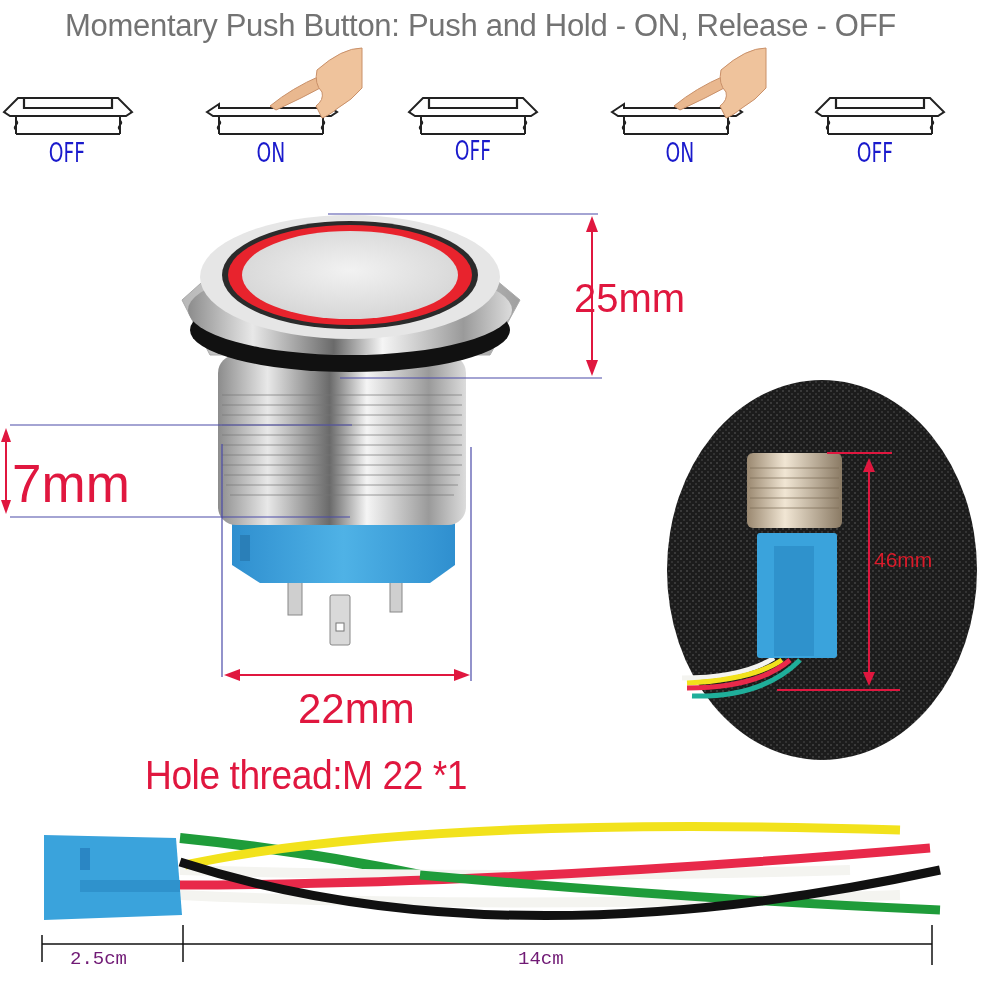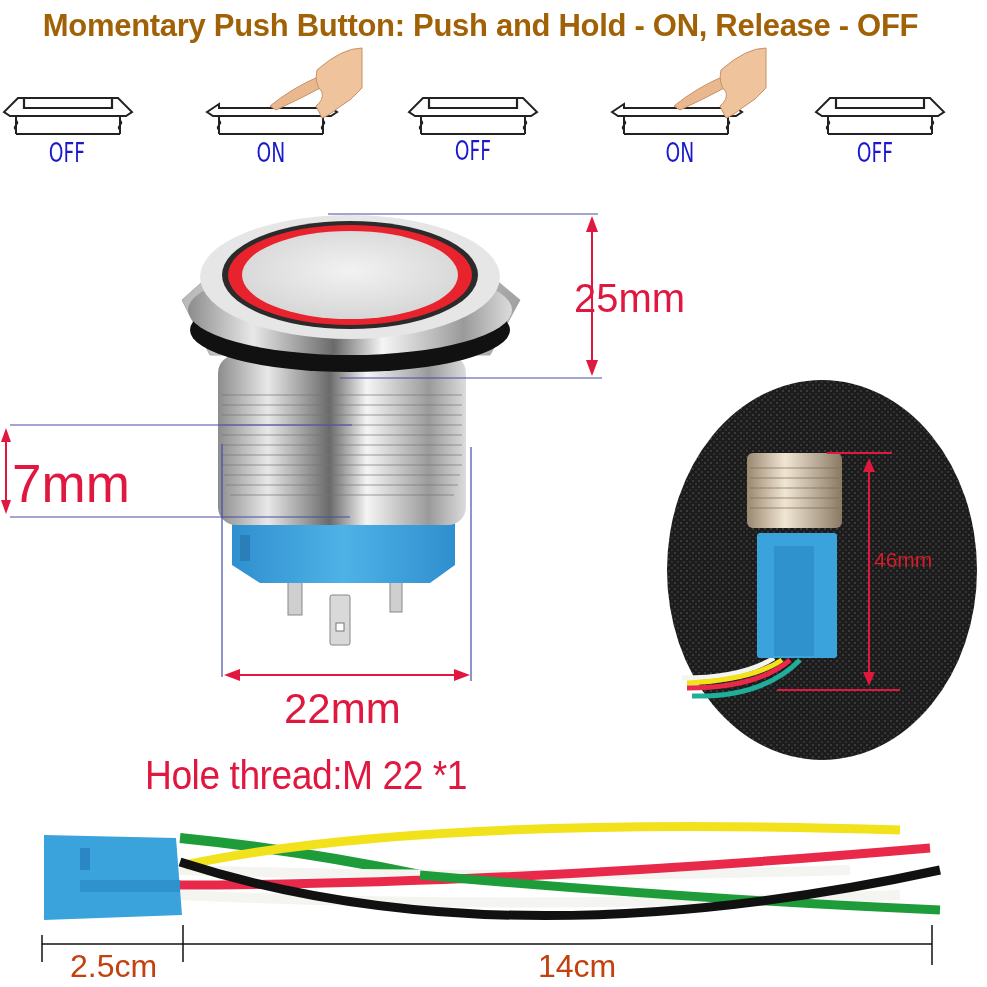--- a/index.html
+++ b/index.html
@@ -1,21 +1,21 @@
 <!DOCTYPE html>
 <html><head>
 <meta charset="utf-8">
 <style>
   html, body { margin: 0; padding: 0; background: #ffffff; }
   body { width: 987px; height: 987px; position: relative; overflow: hidden; font-family: "Liberation Sans", sans-serif; }
   .abs { position: absolute; }
-  .title { left: 0; top: 8px; width: 961px; text-align: center; font-size: 31px; color: #a16207; white-space: nowrap; letter-spacing: -0.3px; font-weight: bold; }
+  .title { left: 0; top: 8px; width: 961px; text-align: center; font-size: 31px; color: #737373; white-space: nowrap; letter-spacing: -0.3px; }
   .state-label { font-family: "DejaVu Sans", sans-serif; font-size: 26px; color: #1a1acc; transform: scaleX(0.72); transform-origin: center; text-align: center; width: 90px; }
   .dim-red { color: #e0173f; font-family: "Liberation Sans", sans-serif; white-space: nowrap; }
-  .dim-black { color: #c2410c; font-family: Liberation Sans, sans-serif; font-size: 32px; }
+  .dim-black { color: #701a75; font-family: Liberation Mono, monospace; font-size: 19px; }
   svg { position: absolute; overflow: visible; }
 </style>
 </head>
 <body>
 
 <div class="abs title">Momentary Push Button: Push and Hold - ON, Release - OFF</div>
 
 <div>
 
   <svg style="left:0;top:90px" width="140" height="50" viewBox="0 0 140 50">
@@ -141,21 +141,21 @@
 
   <line x1="222" y1="444" x2="222" y2="677" stroke="#4a4aa8" stroke-width="1.2"></line>
   <line x1="471" y1="447" x2="471" y2="681" stroke="#4a4aa8" stroke-width="1.2"></line>
   <line x1="236" y1="675" x2="458" y2="675" stroke="#e0173f" stroke-width="2"></line>
   <path d="M240 669 L224 675 L240 681 Z" fill="#e0173f"></path>
   <path d="M454 669 L470 675 L454 681 Z" fill="#e0173f"></path>
 </svg>
 
 <div class="abs dim-red" style="left:574px;top:276px;font-size:40px">25mm</div>
 <div class="abs dim-red" style="left:12px;top:453px;font-size:53px">7mm</div>
-<div class="abs dim-red" style="left:284px;top:685px;font-size:42px">22mm</div>
+<div class="abs dim-red" style="left:298px;top:685px;font-size:42px">22mm</div>
 
 <svg style="left:662px;top:378px" width="320" height="385" viewBox="0 0 320 385">
   <defs>
     <pattern id="fabric" width="6" height="6" patternUnits="userSpaceOnUse">
       <rect width="6" height="6" fill="#1c1c1c"></rect>
       <rect x="0" y="0" width="2" height="2" fill="#3a3a3a"></rect>
       <rect x="3" y="3" width="2" height="2" fill="#333"></rect>
     </pattern>
     <linearGradient id="brass" x1="0" x2="1">
       <stop offset="0" stop-color="#9a8870"></stop>
@@ -204,13 +204,13 @@
   <path d="M44 15 L176 18 L182 95 L44 100 Z" fill="#3aa3dc"></path>
   <rect x="80" y="28" width="10" height="22" fill="#2a86c4"></rect>
   <rect x="80" y="60" width="100" height="12" fill="#2f92cc"></rect>
 
   <line x1="42" y1="115" x2="42" y2="142" stroke="#111" stroke-width="1.5"></line>
   <line x1="183" y1="105" x2="183" y2="142" stroke="#111" stroke-width="1.5"></line>
   <line x1="932" y1="105" x2="932" y2="145" stroke="#111" stroke-width="1.5"></line>
   <line x1="42" y1="124" x2="932" y2="124" stroke="#111" stroke-width="1.5"></line>
 </svg>
 <div class="abs dim-black" style="left:70px;top:948px">2.5cm</div>
-<div class="abs dim-black" style="left:538px;top:948px">14cm</div>
+<div class="abs dim-black" style="left:518px;top:948px">14cm</div>
 
 </body></html>

